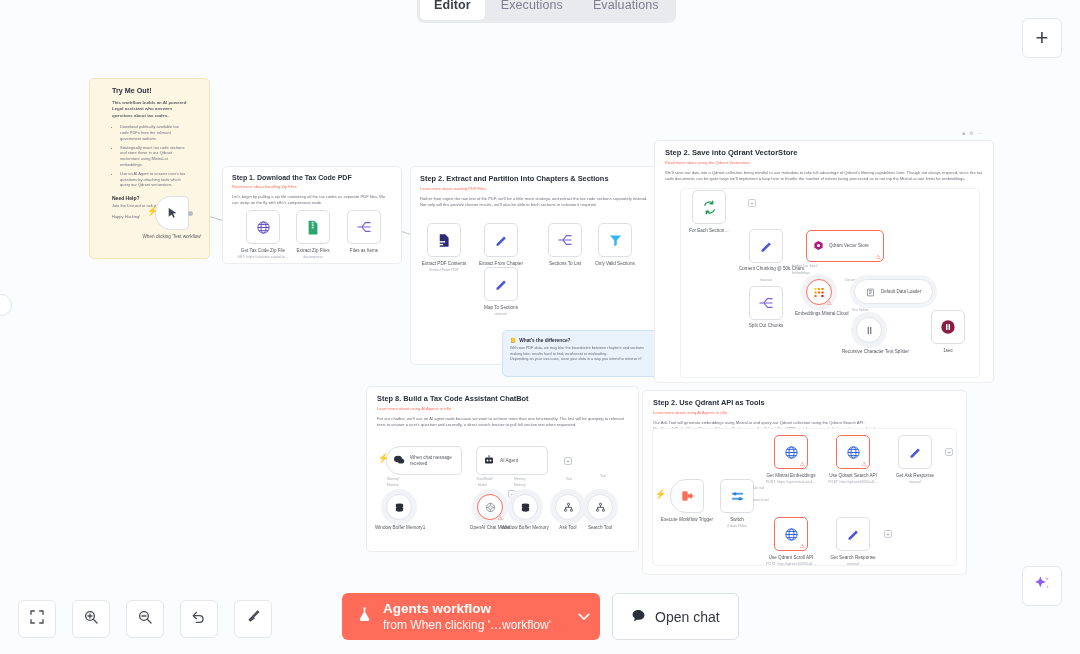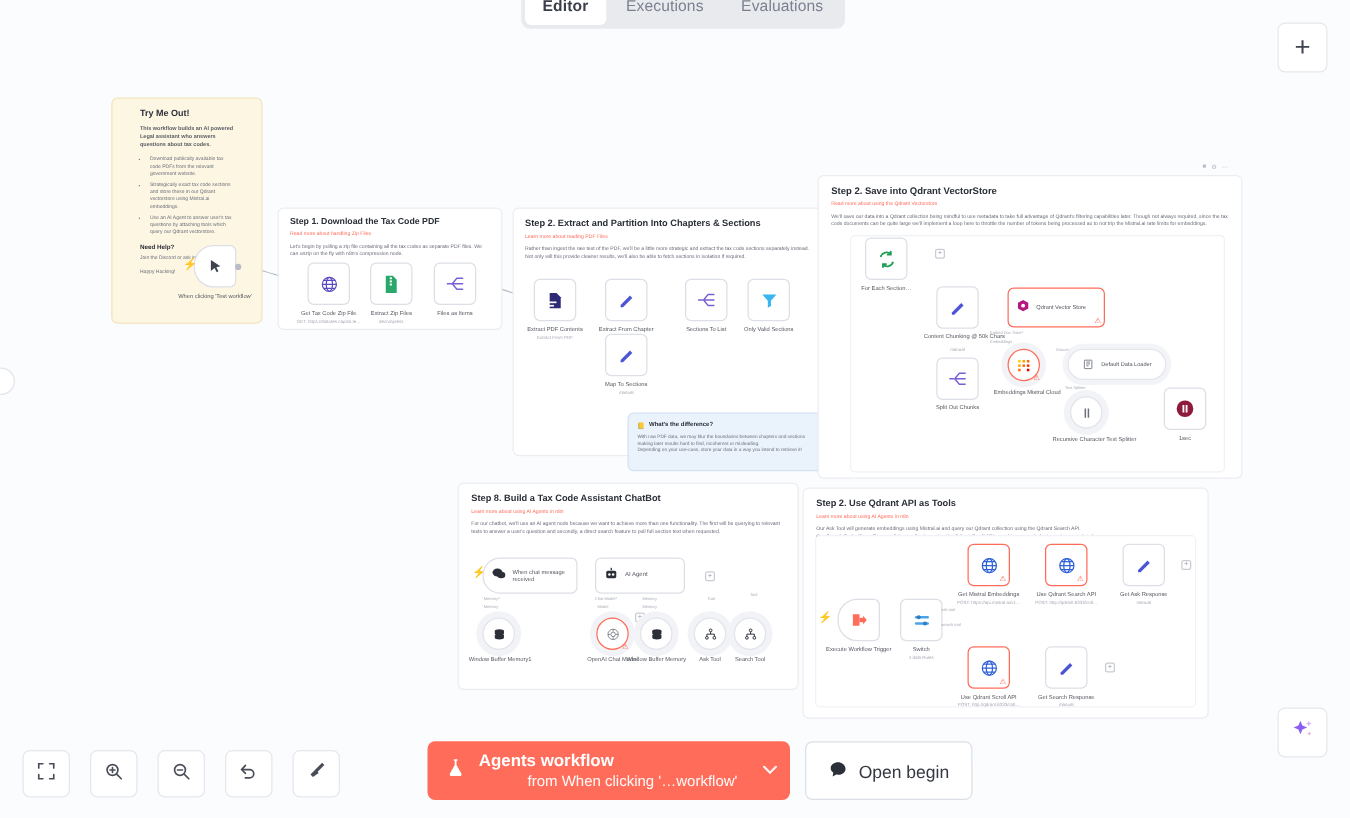--- a/index.html
+++ b/index.html
@@ -45,21 +45,21 @@
 
   
   .exec-wrap { position: absolute; left: 342px; bottom: 14px; display: flex; gap: 12px; align-items: stretch; }
   .exec-btn {
     background: #ff6d5a; color: #fff; border-radius: 6px;
     display: flex; align-items: center; gap: 10px;
     padding: 8px 10px 8px 14px; min-width: 258px;
   }
   .exec-txt { display: flex; flex-direction: column; line-height: 1.2; }
   .exec-t1 { font-size: 13.5px; font-weight: 700; }
-  .exec-t2 { font-size: 12px; font-weight: 400; opacity: .97; margin-left: 39px; }
+  .exec-t2 { font-size: 12px; font-weight: 400; opacity: .97; }
   .exec-caret { margin-left: auto; padding-left: 10px; font-size: 11px; opacity:.95; }
   .chat-btn {
     background: #fff; border: 1px solid #dcdfe5; border-radius: 6px;
     display: flex; align-items: center; gap: 9px;
     padding: 0 18px; color: #35383f; font-size: 14px;
   }
 
   
   .sticky { position: absolute; border-radius: 5px; }
   .sticky-yellow { background: #fdf6e3; border: 1px solid #f3e4bd; }
@@ -674,17 +674,17 @@
             <path d="M1.5 1.5L7 7l5.5-5.5"></path>
           </svg>
       </span>
     </div>
     <div class="chat-btn">
       <span>
         <svg width="15" height="15" viewBox="0 0 24 24" fill="#2b2f38">
             <path d="M12 3C6.8 3 2.5 6.3 2.5 10.4c0 2.2 1.3 4.2 3.3 5.5L5 21l4.6-2.3c.8.1 1.6.2 2.4.2 5.2 0 9.5-3.3 9.5-7.5S17.2 3 12 3z"></path>
           </svg>
       </span>
-      <span>Open begin</span>
+      <span>Open chat</span>
     </div>
   </div>
 
 </div>
 
 </body></html>

